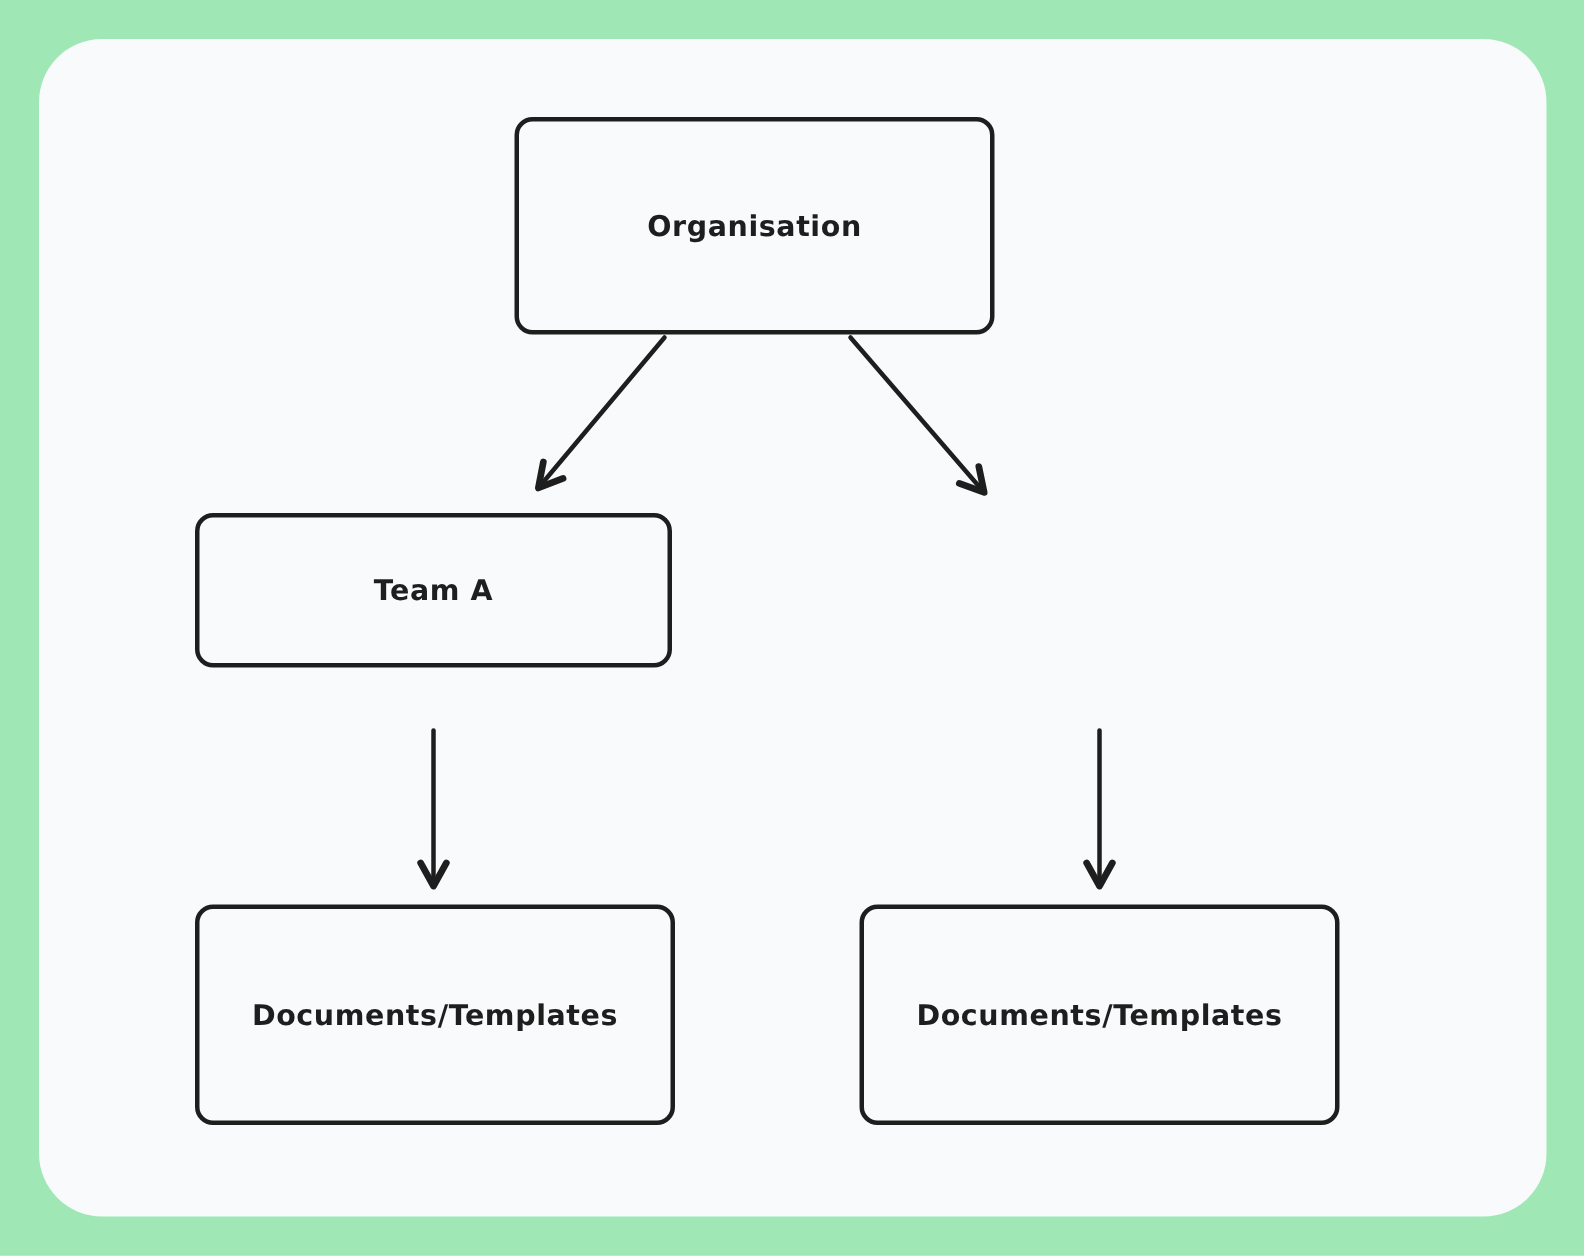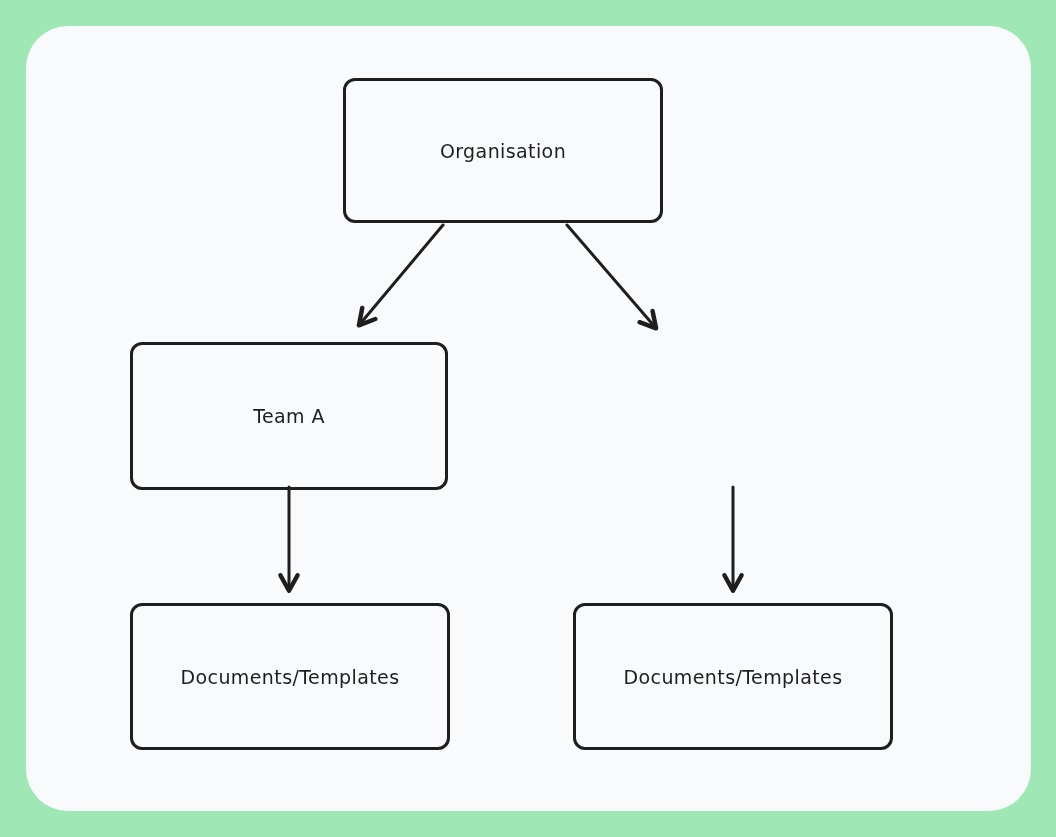--- a/index.html
+++ b/index.html
@@ -42,28 +42,28 @@
     justify-content: center;
     border: 3.5px solid #1e1e1e;
     border-radius: 12px;
     background: transparent;
     cursor: pointer;
   }
 
   .node-label {
     color: #1e1e1e;
     font-size: 19px;
-    font-weight: 400;
+    font-weight: 700;
     letter-spacing: 0.4px;
     white-space: nowrap;
   }
 
   
   .node-organisation { left: 317px; top:  52px; width: 320px; height: 145px; }
-  .node-team-a       { left: 104px; top: 316px; width: 318px; height: 148px; }
+  .node-team-a       { left: 104px; top: 316px; width: 318px; height: 103px; }
   .node-team-b       { left: 546px; top: 316px; width: 321px; height: 143px; }
   .node-docs-a       { left: 104px; top: 577px; width: 320px; height: 147px; }
   .node-docs-b       { left: 547px; top: 577px; width: 320px; height: 147px; }
 
   .edge {
     stroke: #1e1e1e;
     stroke-width: 3;
     stroke-linecap: round;
     fill: none;
     cursor: pointer;

